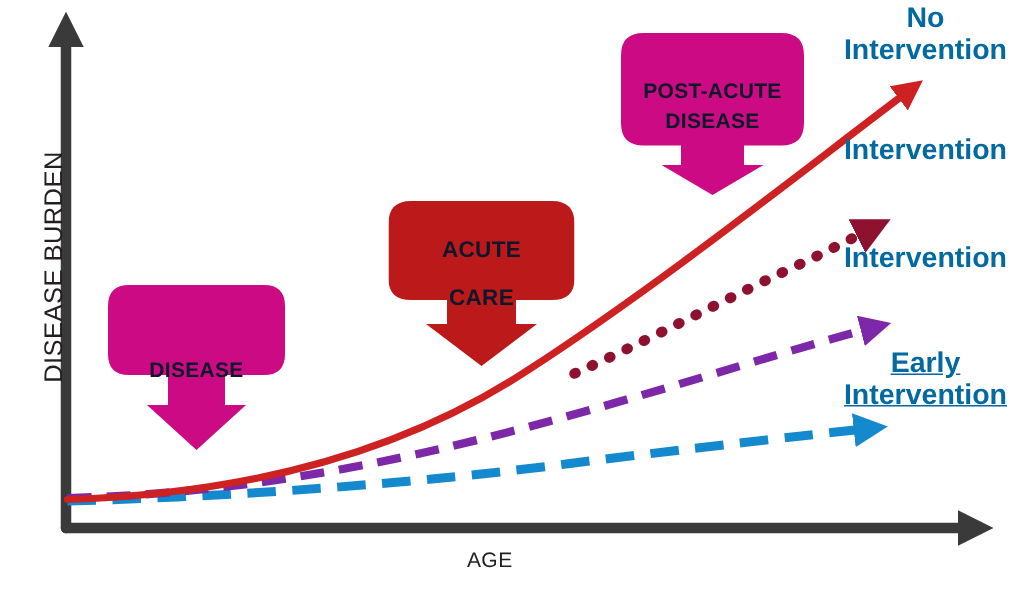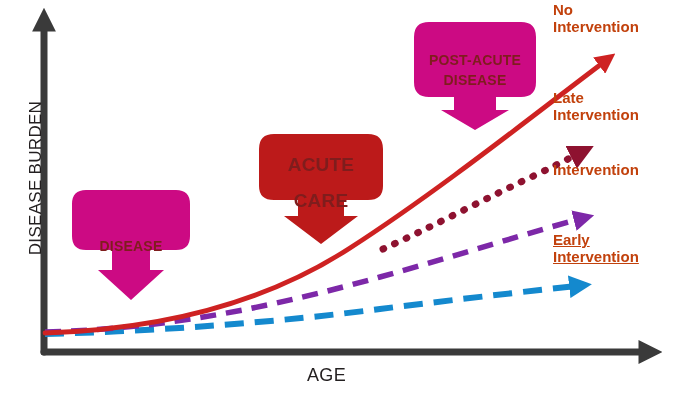--- a/index.html
+++ b/index.html
@@ -21,21 +21,21 @@
     top: 0;
     width: 681px;
     height: 401px;
   }
   .callout {
     position: absolute;
     display: flex;
     flex-direction: column;
     align-items: center;
     justify-content: center;
-    color: #7f1d1d;
+    color: #0f172a;
     font-weight: bold;
     text-align: center;
     line-height: 1.18;
     letter-spacing: 0.2px;
   }
   .callout-text {
     position: relative;
     z-index: 2;
     pointer-events: none;
   }
@@ -59,29 +59,30 @@
     text-align: center;
     transform: rotate(-90deg);
     font-size: 17px;
     letter-spacing: 0.3px;
   }
   #x-axis-label {
     left: 0;
     top: 365px;
     width: 653px;
     text-align: center;
-    font-size: 18px;
+    font-size: 14px;
     letter-spacing: 0.3px;
   }
   .curve-label {
     position: absolute;
-    color: #c2410c;
+    color: #0369a1;
     font-weight: bold;
-    font-size: 15px;
+    font-size: 19px;
     line-height: 1.12;
+    text-align: center;
   }
   #label-no-intervention  { left: 553px; top: 2px;   width: 128px; }
   #label-late-intervention{ left: 553px; top: 90px;  width: 128px; }
   #label-earlier-intervention { left: 553px; top: 162px; width: 128px; }
   #label-early-intervention   { left: 553px; top: 232px; width: 128px; text-decoration: underline; }
 </style>
 </head>
 <body>
 
 <div id="stage">
@@ -124,21 +125,21 @@
 
   <div class="callout" id="callout-pre-acute" style="left:72px; top:190px; width:118px; height:110px; font-size:14px;">
     <svg class="callout-shape" viewBox="0 0 118 110" preserveAspectRatio="none">
       <path d="M 14 0 L 104 0 Q 118 0 118 14 L 118 46 Q 118 60 104 60
                L 78 60 L 78 80 L 92 80 L 59 110 L 26 80 L 40 80 L 40 60
                L 14 60 Q 0 60 0 46 L 0 14 Q 0 0 14 0 Z" fill="#CC0A83"></path>
     </svg>
     <div class="callout-text" style="margin-top:3px;">DISEASE</div>
   </div>
 
-  <div class="callout" id="callout-acute-care" style="left:259px; top:134px; width:124px; height:110px; font-size:19px;text-align:center;">
+  <div class="callout" id="callout-acute-care" style="left:259px; top:134px; width:124px; height:110px; font-size:15px;text-align:center;">
     <svg class="callout-shape" viewBox="0 0 124 110" preserveAspectRatio="none">
       <path d="M 15 0 L 109 0 Q 124 0 124 15 L 124 52 Q 124 66 109 66
                L 85 66 L 85 82 L 99 82 L 62 110 L 25 82 L 39 82 L 39 66
                L 15 66 Q 0 66 0 52 L 0 15 Q 0 0 15 0 Z" fill="#BC1A1A"></path>
     </svg>
     <div class="callout-text" style="margin-top:-12px;">ACUTE</div>
     <div class="callout-text" style="margin-top:14px;">CARE</div>
   </div>
 
   <div class="callout" id="callout-post-acute" style="left:414px; top:22px; width:122px; height:108px; font-size:14px;">
@@ -150,21 +151,20 @@
     <div class="callout-text" style="margin-top:-12px;">POST-ACUTE</div>
     <div class="callout-text" style="margin-top:3px;">DISEASE</div>
   </div>
 
   <div class="curve-label" id="label-no-intervention">
     <div>No</div>
     <div>Intervention</div>
   </div>
 
   <div class="curve-label" id="label-late-intervention">
-    <div>Late</div>
     <div>Intervention</div>
   </div>
 
   <div class="curve-label" id="label-earlier-intervention">
     <div>Intervention</div>
   </div>
 
   <div class="curve-label" id="label-early-intervention">
     <div>Early</div>
     <div>Intervention</div>

